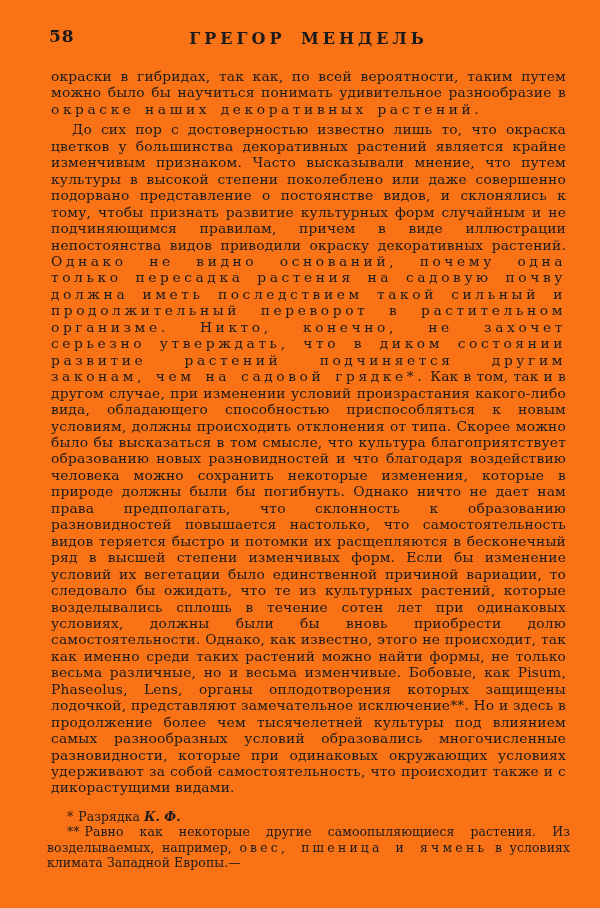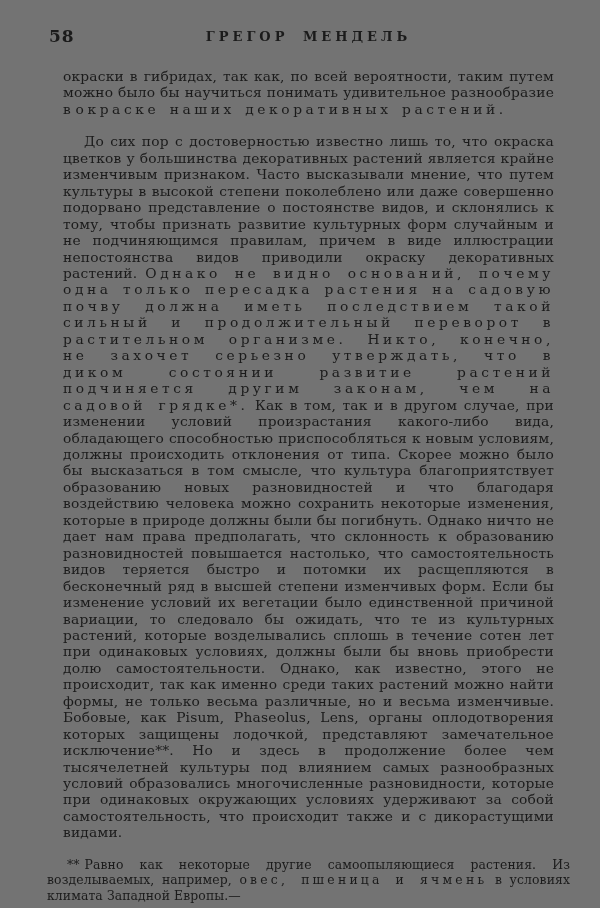--- a/index.html
+++ b/index.html
@@ -5,21 +5,21 @@
   html, body {
     margin: 0;
     padding: 0;
     background: #e8e8e6;
   }
   .page {
     position: relative;
     width: 600px;
     height: 908px;
     margin: 0 auto;
-    background: #737373;
+    background: #f97316;
     box-sizing: border-box;
     padding: 26px 30px 8px 47px;
     font-family: "DejaVu Serif", "Liberation Serif", serif;
     color: #1b1b1b;
     overflow: hidden;
   }
   .page-head {
     position: relative;
     height: 22px;
     margin-bottom: 20px;
@@ -27,34 +27,34 @@
   .page-number {
     position: absolute;
     left: 2px;
     top: 0;
     font-size: 17px;
     font-weight: bold;
     letter-spacing: 1px;
   }
   .running-header {
     text-align: center;
-    font-size: 13px;
+    font-size: 16px;
     font-weight: bold;
     letter-spacing: 4px;
     padding-top: 3px;
     word-spacing: 6px;
   }
   .page-body {
     text-align: justify;
     font-size: 13.8px;
     line-height: 16.45px;
     letter-spacing: 0.2px;
   }
   .para {
-    margin: 16px;
+    margin: 4px;
   }
   .para.indent {
     text-indent: 21px;
   }
   .seg.spaced {
     letter-spacing: 0.26em;
     word-spacing: 0.18em;
   }
   .seg.italic {
     font-style: italic;
@@ -83,15 +83,16 @@
     <span class="page-number">58</span>
     <div class="running-header">ГРЕГОР МЕНДЕЛЬ</div>
   </div>
 
   <div class="page-body">
       <p class="para"><span class="seg normal">окраски в гибридах, так как, по всей вероятности, таким путем можно было бы научиться понимать удивительное разнообразие в </span><span class="seg spaced">окраске наших декоративных растений.</span></p>
       <p class="para indent"><span class="seg normal">До сих пор с достоверностью известно лишь то, что окраска цветков у большинства декоративных растений является крайне изменчивым признаком. Часто высказывали мнение, что путем культуры в высокой степени поколеблено или даже совершенно подорвано представление о постоянстве видов, и склонялись к тому, чтобы признать развитие культурных форм случайным и не подчиняющимся правилам, причем в виде иллюстрации непостоянства видов приводили окраску декоративных растений. </span><span class="seg spaced">Однако не видно оснований, почему одна только пересадка растения на садовую почву должна иметь последствием такой сильный и продолжительный переворот в растительном организме. Никто, конечно, не захочет серьезно утверждать, что в диком состоянии развитие растений подчиняется другим законам, чем на садовой грядке*.</span><span class="seg normal"> Как в том, так и в другом случае, при изменении условий произрастания какого-либо вида, обладающего способностью приспособляться к новым условиям, должны происходить отклонения от типа. Скорее можно было бы высказаться в том смысле, что культура благоприятствует образованию новых разновидностей и что благодаря воздействию человека можно сохранить некоторые изменения, которые в природе должны были бы погибнуть. Однако ничто не дает нам права предполагать, что склонность к образованию разновидностей повышается настолько, что самостоятельность видов теряется быстро и потомки их расщепляются в бесконечный ряд в высшей степени изменчивых форм. Если бы изменение условий их вегетации было единственной причиной вариации, то следовало бы ожидать, что те из культурных растений, которые возделывались сплошь в течение сотен лет при одинаковых условиях, должны были бы вновь приобрести долю самостоятельности. Однако, как известно, этого не происходит, так как именно среди таких растений можно найти формы, не только весьма различные, но и весьма изменчивые. Бобовые, как Pisum, Phaseolus, Lens, органы оплодотворения которых защищены лодочкой, представляют замечательное исключение**. Но и здесь в продолжение более чем тысячелетней культуры под влиянием самых разнообразных условий образовались многочисленные разновидности, которые при одинаковых окружающих условиях удерживают за собой самостоятельность, что происходит также и с дикорастущими видами.</span></p>
     </div>
 
   <div class="footnotes">
+      <p class="footnote"><span class="marker">*</span><span class="seg normal">Разрядка </span><span class="seg italic">К. Ф.</span></p>
       <p class="footnote"><span class="marker">**</span><span class="seg normal">Равно как некоторые другие самоопыляющиеся растения. Из возделываемых, например, </span><span class="seg spaced">овес, пшеница и ячмень</span><span class="seg normal"> в условиях климата Западной Европы.—</span></p>
     </div>
 </div>
 
 </body></html>

